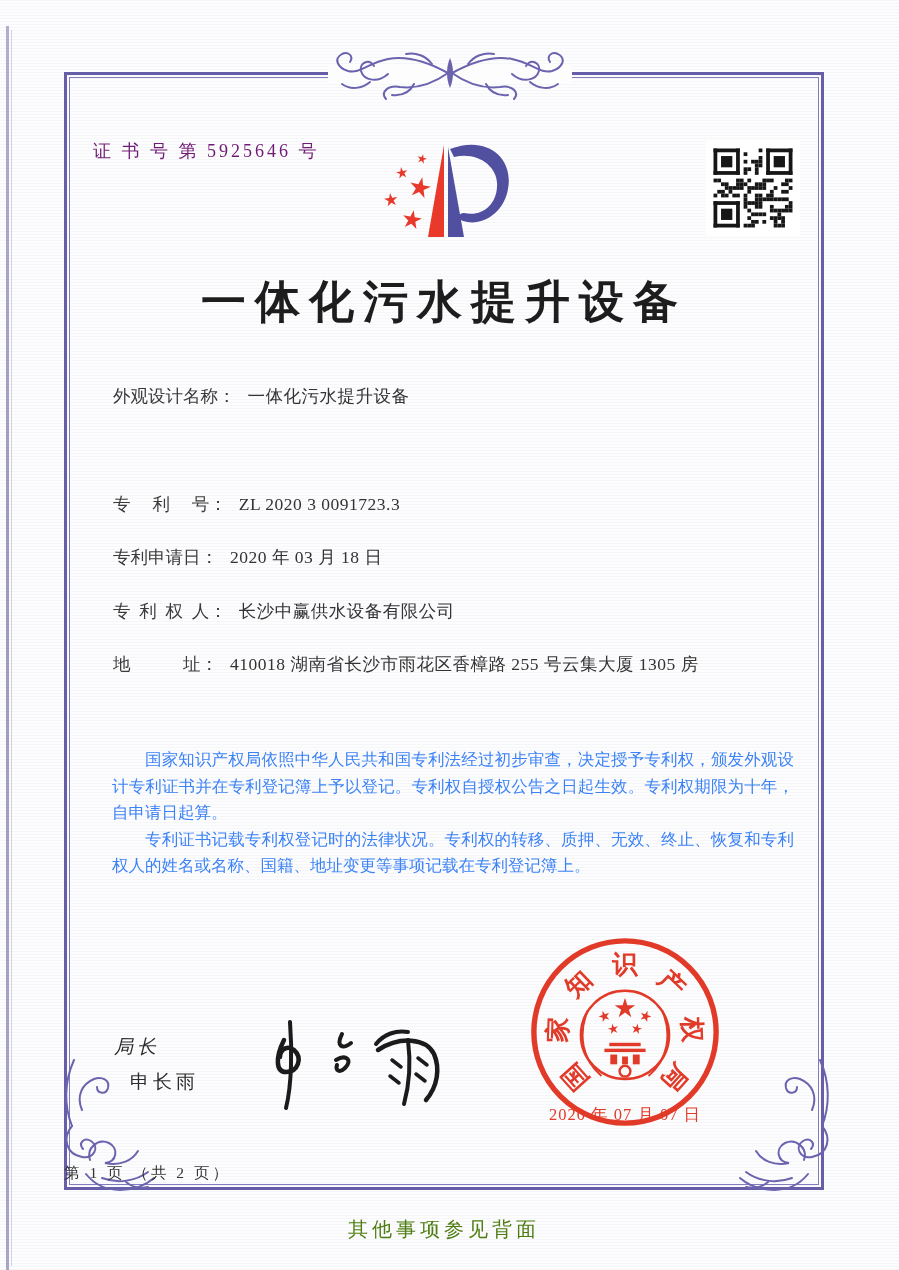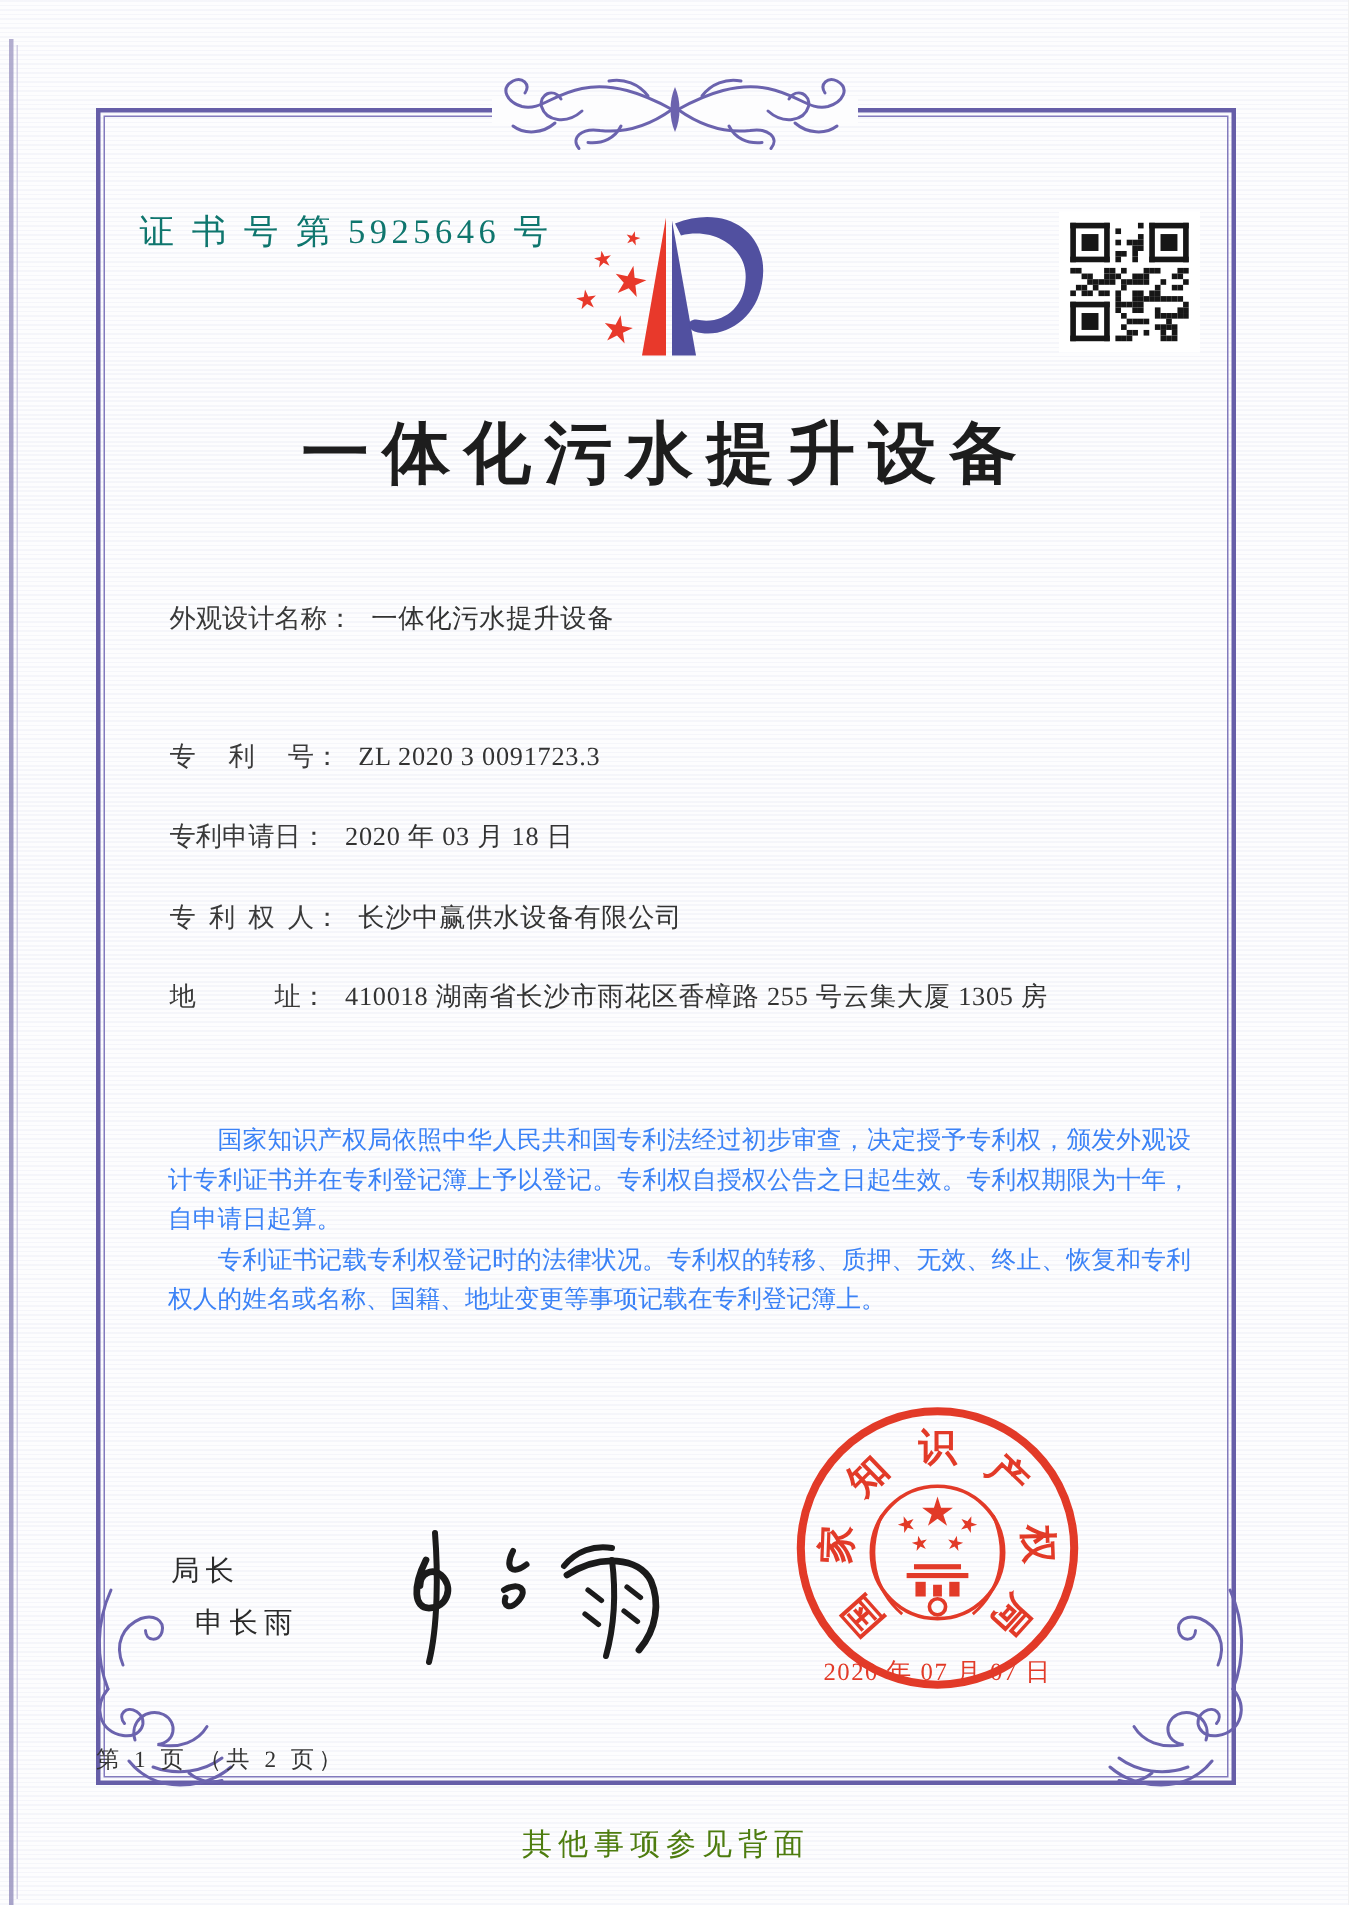--- a/index.html
+++ b/index.html
@@ -31,21 +31,21 @@
     border:3px solid #665ea8;z-index:1;box-sizing:border-box;
   }
   .frame-inner{
     position:absolute;inset:2px;border:1px solid #837bbd;
   }
   .ornament{position:absolute;z-index:2;}
   .content{position:absolute;inset:0;z-index:3;}
 
   .cert-no{
     position:absolute;left:93px;top:139px;
-    font-size:23px;letter-spacing:3px;color:#0f766e;
+    font-size:18px;letter-spacing:3px;color:#701a75;
   }
   .logo{position:absolute;left:378px;top:135px;}
   .qr{position:absolute;left:706px;top:141px;background:#fff;}
 
   .doc-title{
     position:absolute;left:64px;top:272px;width:760px;
     text-align:center;font-size:45px;font-weight:600;
     letter-spacing:9px;color:#1d1d1d;
   }
 
@@ -56,21 +56,21 @@
   .field-row .lab{color:#3a3a3a;}
   .field-row .val{margin-left:12px;letter-spacing:.5px;}
   .field-row .second{margin-left:64px;}
 
   .body-text{
     position:absolute;left:112px;top:747px;width:682px;
     font-size:16.5px;line-height:26.5px;text-align:justify;color:#3b82f6;
   }
   .body-text p{margin:0;text-indent:2em;}
 
-  .signer-title{position:absolute;left:114px;top:1034px;font-size:19px;letter-spacing:4px;}
+  .signer-title{position:absolute;left:114px;top:1034px;font-size:19px;letter-spacing:4px;font-style:italic;}
   .signer-name{position:absolute;left:114px;top:1069px;font-size:19px;letter-spacing:4px;margin-left:16px;}
   .signature{position:absolute;left:250px;top:1010px;}
 
   .seal{position:absolute;left:527px;top:934px;z-index:4;}
   .seal-date{
     position:absolute;left:520px;top:1104px;width:210px;z-index:4;
     text-align:center;color:#e23a28;font-size:16.5px;letter-spacing:1px;
   }
 
   .footer-page{
@@ -287,21 +287,21 @@
         <rect x="18" y="4" w="3" width="3" height="3" fill="#161616"></rect>
         <rect x="2" y="16" w="7" width="7" height="1" fill="#161616"></rect>
         <rect x="2" y="22" w="7" width="7" height="1" fill="#161616"></rect>
         <rect x="2" y="16" w="1" width="1" height="7" fill="#161616"></rect>
         <rect x="8" y="16" w="1" width="1" height="7" fill="#161616"></rect>
         <rect x="4" y="18" w="3" width="3" height="3" fill="#161616"></rect>
       </svg>
 
     <div class="doc-title">一体化污水提升设备</div>
 
-    <div class="field-row" style="top:400px">
+    <div class="field-row" style="top:384px">
       <span class="lab">外观设计名称：</span><span class="val">一体化污水提升设备</span>
     </div>
     <div class="field-row" style="top:492px">
       <span class="lab">专　 利　 号：</span><span class="val">ZL 2020 3 0091723.3</span>
     </div>
     <div class="field-row" style="top:545px">
       <span class="lab">专利申请日：</span><span class="val">2020 年 03 月 18 日</span>
     </div>
     <div class="field-row" style="top:599px">
       <span class="lab">专 利 权 人：</span><span class="val">长沙中赢供水设备有限公司</span>

